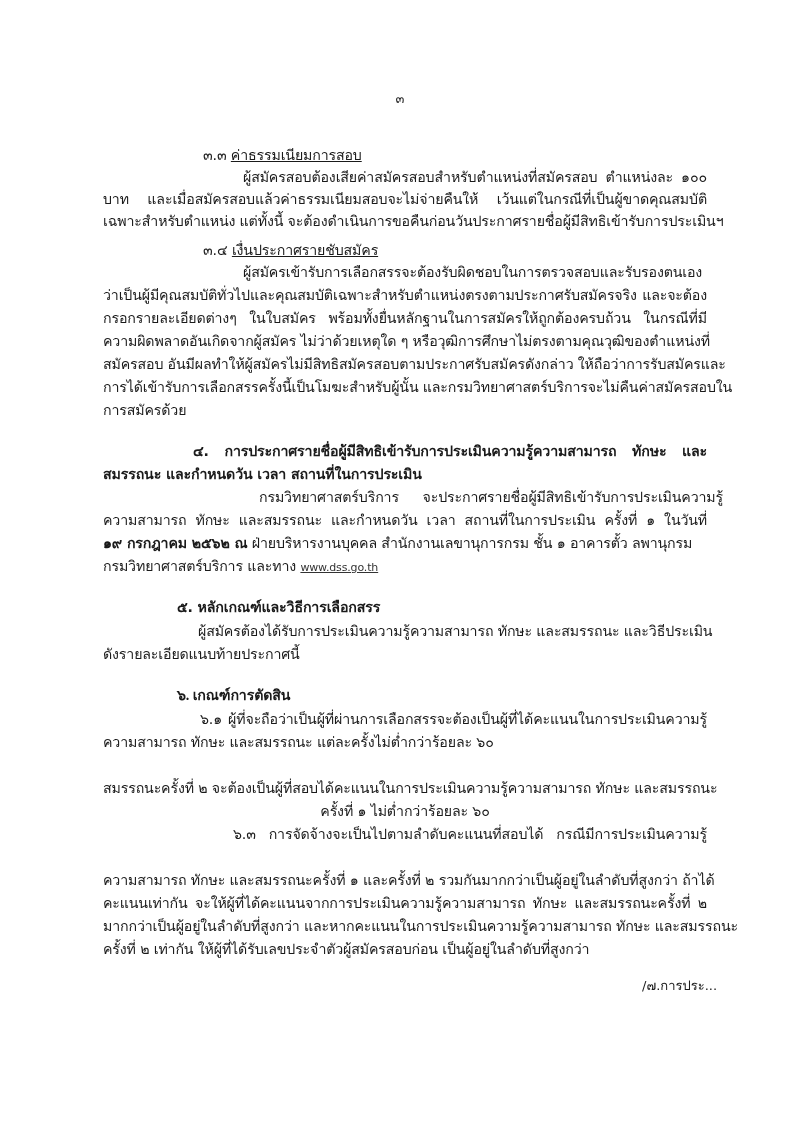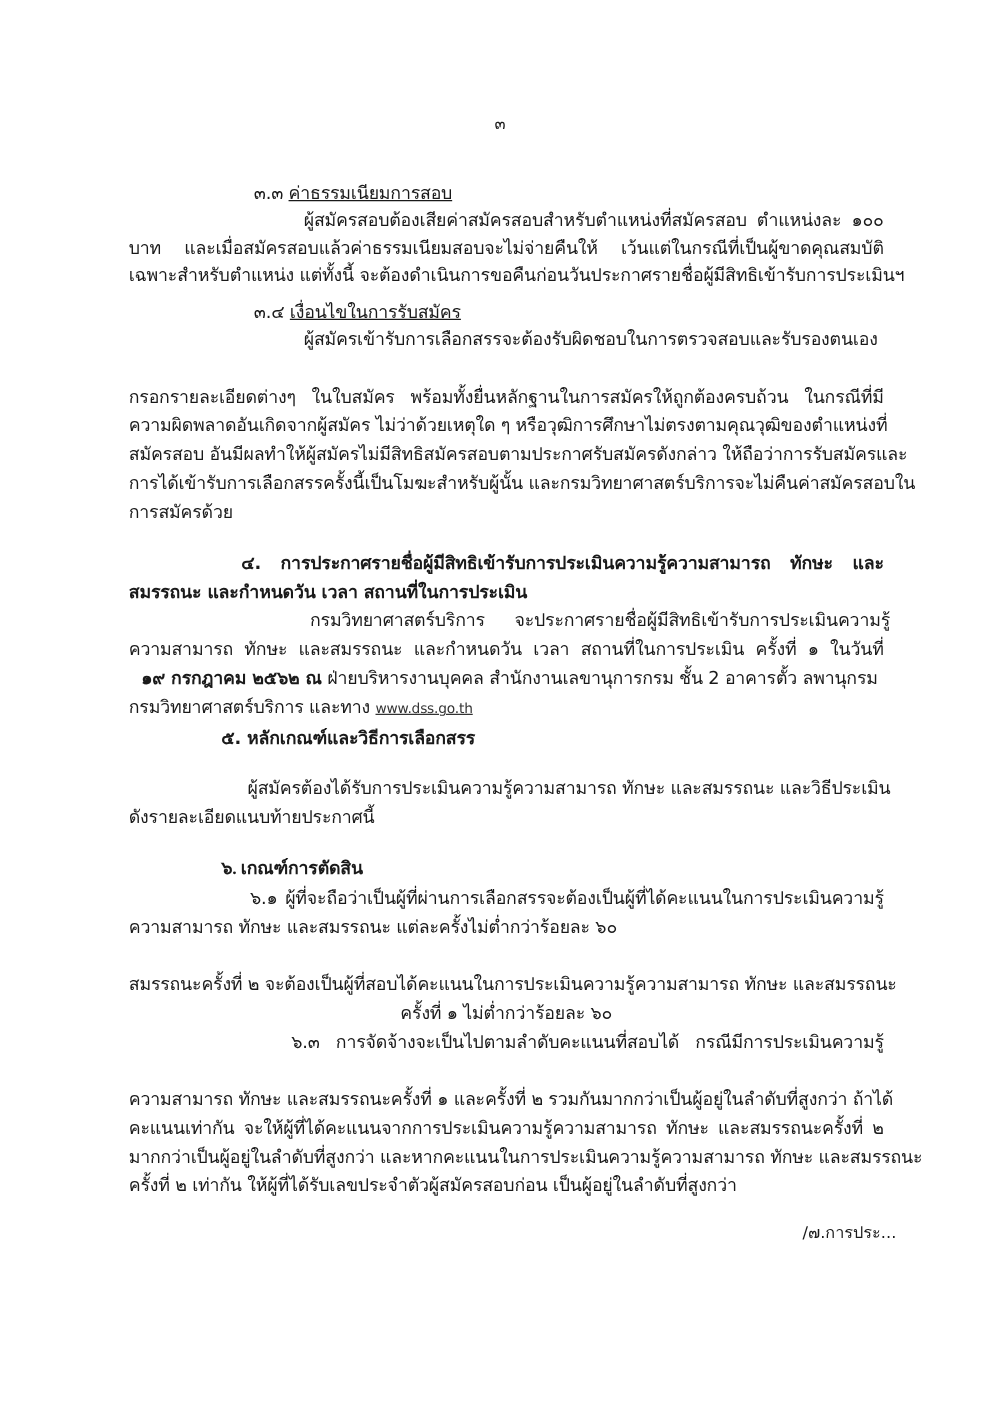--- a/index.html
+++ b/index.html
@@ -7,60 +7,61 @@
          font-family: "DejaVu Sans", "Liberation Sans", sans-serif; color: #1a1a1a; }
   .page { position: absolute; left: 0; top: 0; width: 800px; height: 1131px; background: #fff; }
   .ln { position: absolute; left: 103px; width: 604px; font-size: 14.2px; line-height: 22px;
         white-space: nowrap; letter-spacing: -0.15px; }
   .just { text-align: justify; text-align-last: justify; }
   .pg { position: absolute; top: 88px; left: 0; width: 800px; text-align: center; font-size: 13px; }
   .h { font-weight: bold; }
   .u { text-decoration: underline; }
   .link { text-decoration: underline; font-size: 11px; color: #333; }
   .cont { position: absolute; left: 642px; top: 975px; font-size: 13px; }
-  .b { font-weight: bold; margin-left: 10px; }
+  .b { font-weight: bold; }
 </style>
 </head>
 <body>
 
 <div class="page">
 
   <div class="pg">๓</div>
 
   <div class="ln" style="top:144px; left:203px; width:500px;">
     <span>๓.๓</span>
     <span class="u">ค่าธรรมเนียมการสอบ</span>
   </div>
   <div class="ln just" style="top:166px; left:243px; width:464px;">ผู้สมัครสอบต้องเสียค่าสมัครสอบสำหรับตำแหน่งที่สมัครสอบ ตำแหน่งละ ๑๐๐</div>
   <div class="ln" style="top:210px;">เฉพาะสำหรับตำแหน่ง แต่ทั้งนี้ จะต้องดำเนินการขอคืนก่อนวันประกาศรายชื่อผู้มีสิทธิเข้ารับการประเมินฯ</div>
   <div class="ln just" style="top:188px;">บาท และเมื่อสมัครสอบแล้วค่าธรรมเนียมสอบจะไม่จ่ายคืนให้ เว้นแต่ในกรณีที่เป็นผู้ขาดคุณสมบัติ</div>
 
   <div class="ln" style="top:239px; left:203px; width:500px;">
     <span>๓.๔</span>
-    <span class="u">เงื่อนไขในการรับสมัคร</span>
+    <span class="u">เงื่นประกาศรายชับสมัคร</span>
   </div>
   <div class="ln just" style="top:261px; left:243px; width:464px;">ผู้สมัครเข้ารับการเลือกสรรจะต้องรับผิดชอบในการตรวจสอบและรับรองตนเอง</div>
+  <div class="ln just" style="top:284px;">ว่าเป็นผู้มีคุณสมบัติทั่วไปและคุณสมบัติเฉพาะสำหรับตำแหน่งตรงตามประกาศรับสมัครจริง และจะต้อง</div>
   <div class="ln just" style="top:307px;">กรอกรายละเอียดต่างๆ ในใบสมัคร พร้อมทั้งยื่นหลักฐานในการสมัครให้ถูกต้องครบถ้วน ในกรณีที่มี</div>
   <div class="ln just" style="top:330px;">ความผิดพลาดอันเกิดจากผู้สมัคร ไม่ว่าด้วยเหตุใด ๆ หรือวุฒิการศึกษาไม่ตรงตามคุณวุฒิของตำแหน่งที่</div>
   <div class="ln just" style="top:353px;">สมัครสอบ อันมีผลทำให้ผู้สมัครไม่มีสิทธิสมัครสอบตามประกาศรับสมัครดังกล่าว ให้ถือว่าการรับสมัครและ</div>
   <div class="ln just" style="top:376px;">การได้เข้ารับการเลือกสรรครั้งนี้เป็นโมฆะสำหรับผู้นั้น และกรมวิทยาศาสตร์บริการจะไม่คืนค่าสมัครสอบใน</div>
   <div class="ln" style="top:399px;">การสมัครด้วย</div>
 
   <div class="ln h just" style="top:440px; left:193px; width:514px;">๔. การประกาศรายชื่อผู้มีสิทธิเข้ารับการประเมินความรู้ความสามารถ ทักษะ และ</div>
   <div class="ln h" style="top:463px;">สมรรถนะ และกำหนดวัน เวลา สถานที่ในการประเมิน</div>
-  <div class="ln just" style="top:486px; left:248px; width:464px;">กรมวิทยาศาสตร์บริการ จะประกาศรายชื่อผู้มีสิทธิเข้ารับการประเมินความรู้</div>
+  <div class="ln just" style="top:486px; left:259px; width:464px;">กรมวิทยาศาสตร์บริการ จะประกาศรายชื่อผู้มีสิทธิเข้ารับการประเมินความรู้</div>
   <div class="ln just" style="top:509px;">ความสามารถ ทักษะ และสมรรถนะ และกำหนดวัน เวลา สถานที่ในการประเมิน ครั้งที่ ๑ ในวันที่</div>
   <div class="ln" style="top:532px;">
-    <span class="b">๑๙ กรกฎาคม ๒๕๖๒ ณ</span><span> ฝ่ายบริหารงานบุคคล สำนักงานเลขานุการกรม ชั้น 2 อาคารตั้ว ลพานุกรม</span>
+    <span class="b">๑๙ กรกฎาคม ๒๕๖๒ ณ</span><span> ฝ่ายบริหารงานบุคคล สำนักงานเลขานุการกรม ชั้น ๑ อาคารตั้ว ลพานุกรม</span>
   </div>
   <div class="ln" style="top:555px;">
     <span>กรมวิทยาศาสตร์บริการ และทาง </span><span class="link">www.dss.go.th</span>
   </div>
 
-  <div class="ln h" style="top:580px; left:177px; width:500px;">๕. หลักเกณฑ์และวิธีการเลือกสรร</div>
+  <div class="ln h" style="top:596px; left:177px; width:500px;">๕. หลักเกณฑ์และวิธีการเลือกสรร</div>
   <div class="ln just" style="top:620px; left:198px; width:509px;">ผู้สมัครต้องได้รับการประเมินความรู้ความสามารถ ทักษะ และสมรรถนะ และวิธีประเมิน</div>
   <div class="ln" style="top:643px;">ดังรายละเอียดแนบท้ายประกาศนี้</div>
 
   <div class="ln h" style="top:684px; left:177px; width:500px;font-family:Liberation Serif, serif;">๖. เกณฑ์การตัดสิน</div>
   <div class="ln just" style="top:708px; left:200px; width:507px;">๖.๑ ผู้ที่จะถือว่าเป็นผู้ที่ผ่านการเลือกสรรจะต้องเป็นผู้ที่ได้คะแนนในการประเมินความรู้</div>
   <div class="ln" style="top:731px;">ความสามารถ ทักษะ และสมรรถนะ แต่ละครั้งไม่ต่ำกว่าร้อยละ ๖๐</div>
   <div class="ln just" style="top:777px;">สมรรถนะครั้งที่ ๒ จะต้องเป็นผู้ที่สอบได้คะแนนในการประเมินความรู้ความสามารถ ทักษะ และสมรรถนะ</div>
   <div class="ln" style="top:800px;text-align:center;">ครั้งที่ ๑ ไม่ต่ำกว่าร้อยละ ๖๐</div>
   <div class="ln just" style="top:823px; left:233px; width:474px;">๖.๓ การจัดจ้างจะเป็นไปตามลำดับคะแนนที่สอบได้ กรณีมีการประเมินความรู้</div>
   <div class="ln just" style="top:869px;">ความสามารถ ทักษะ และสมรรถนะครั้งที่ ๑ และครั้งที่ ๒ รวมกันมากกว่าเป็นผู้อยู่ในลำดับที่สูงกว่า ถ้าได้</div>

